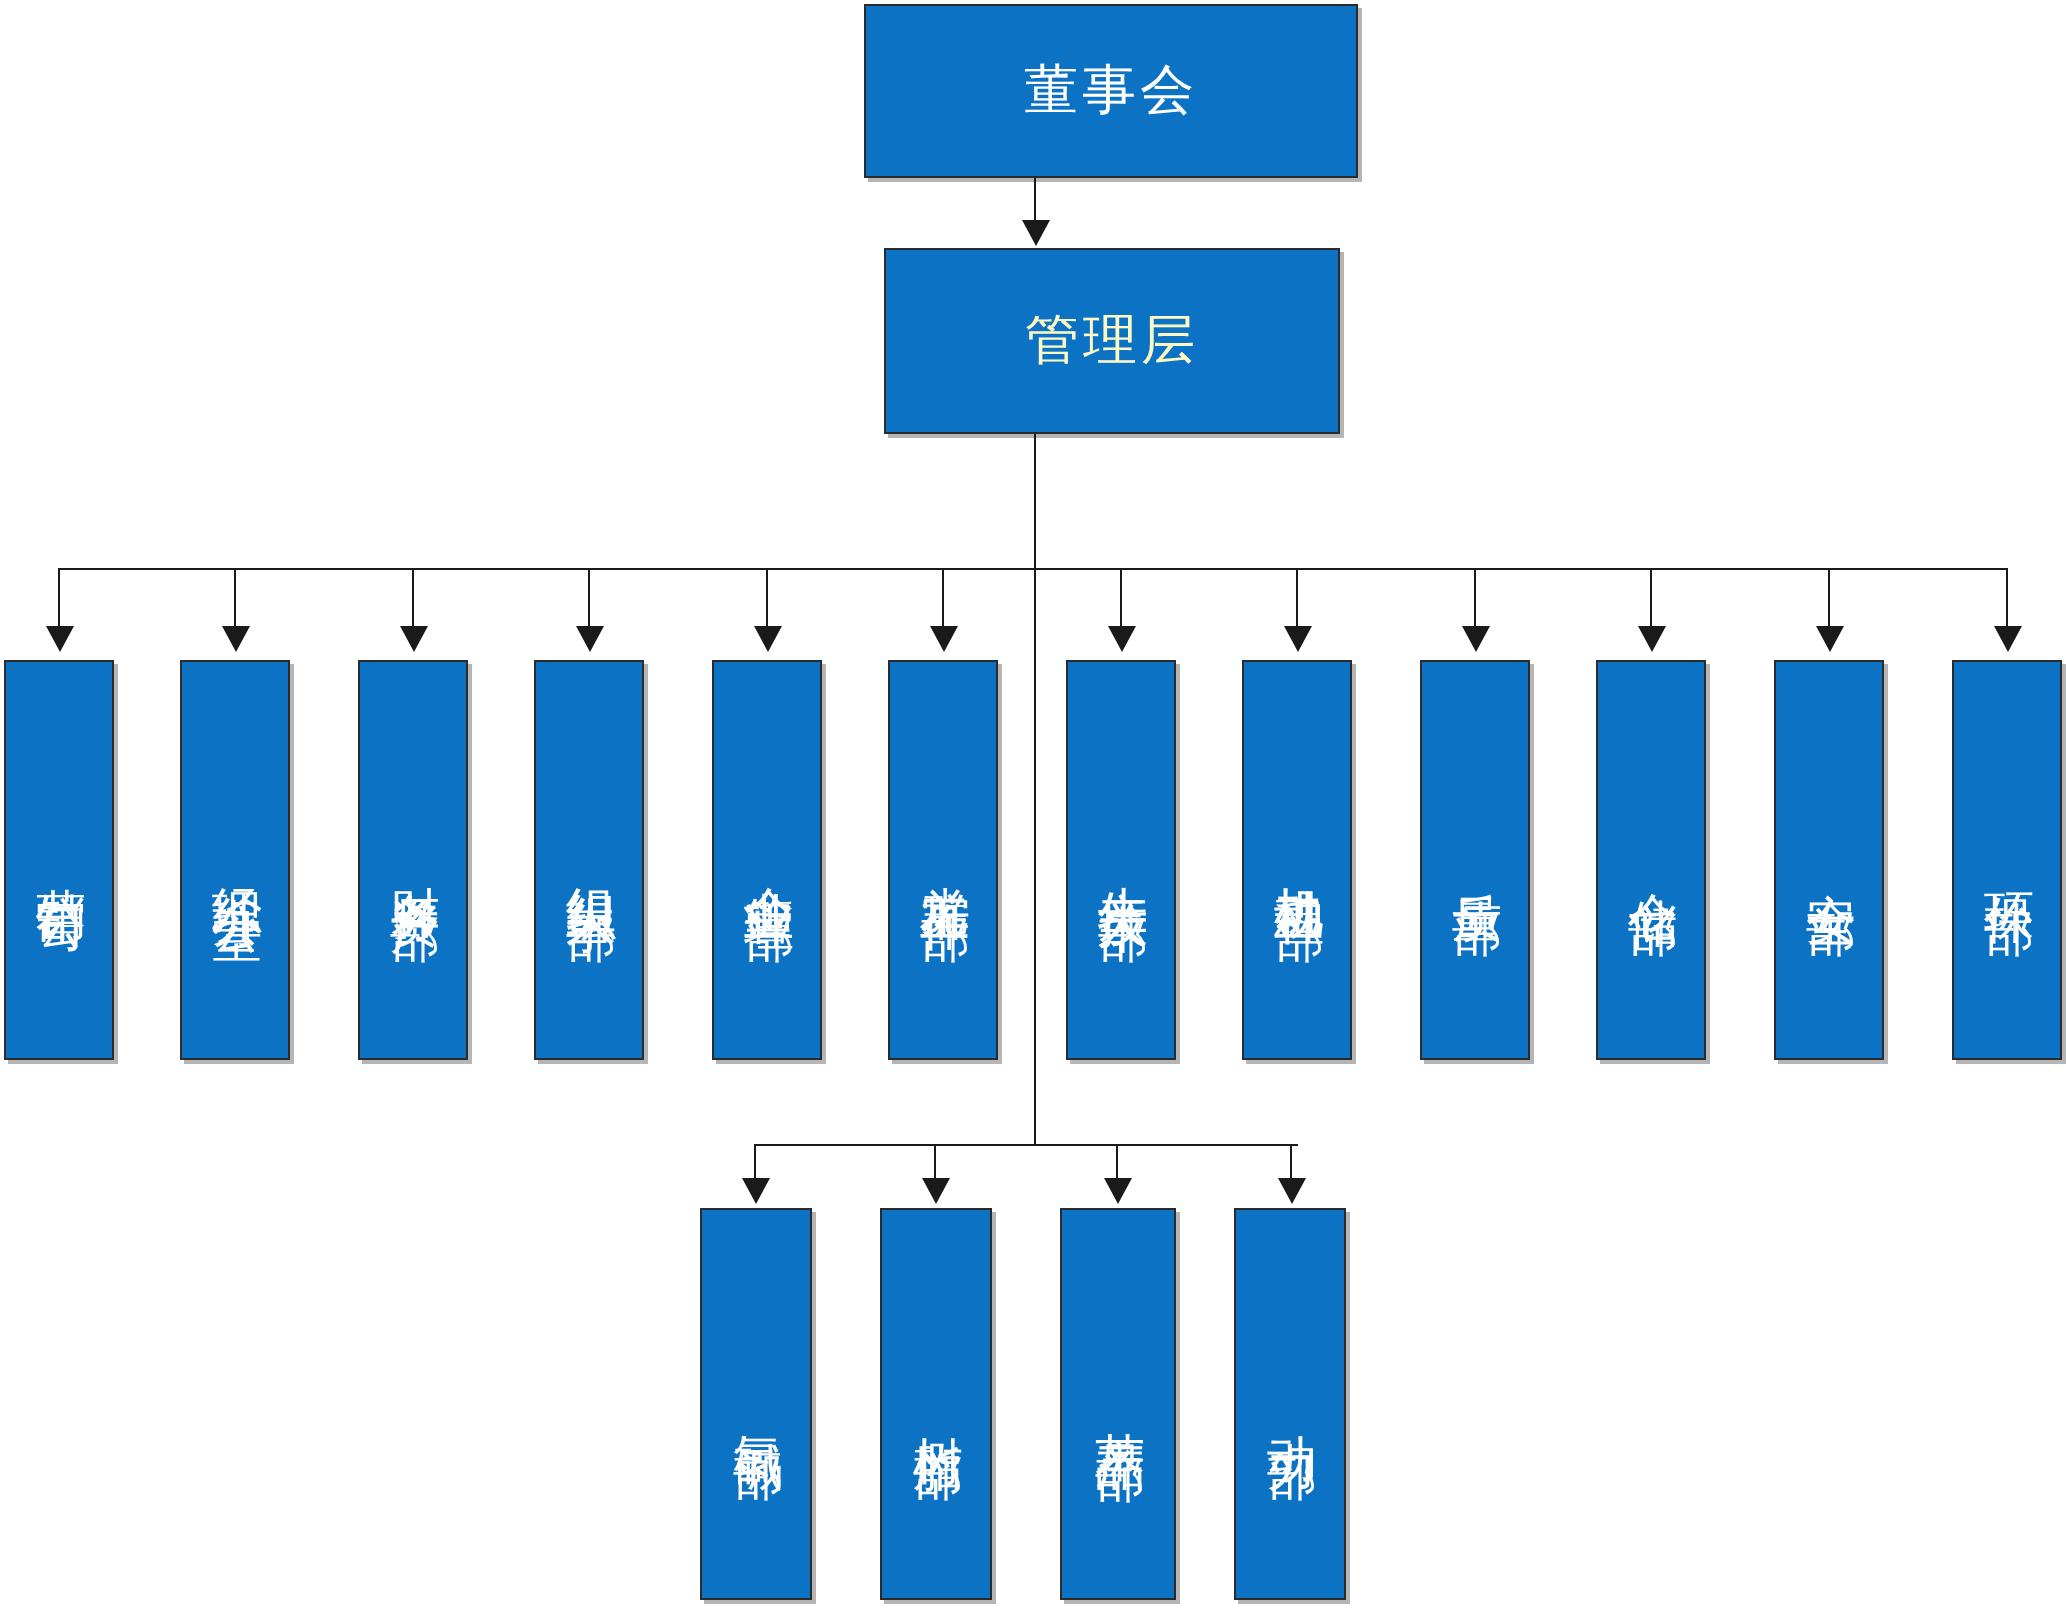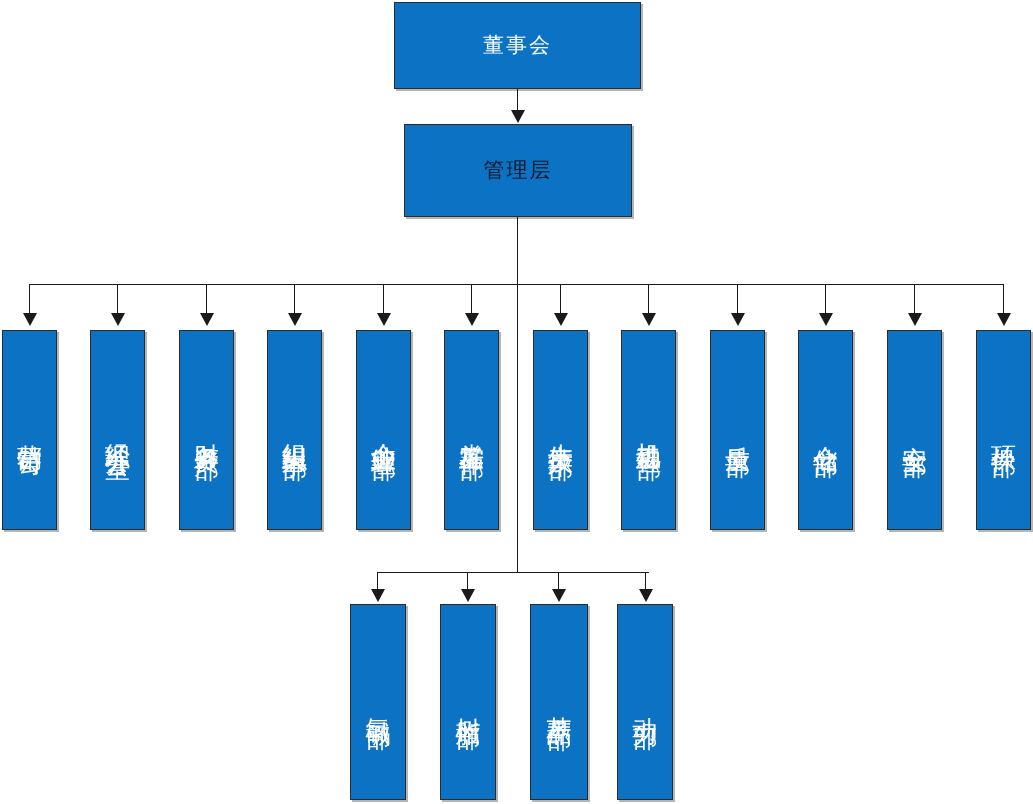--- a/index.html
+++ b/index.html
@@ -27,22 +27,23 @@
     box-shadow: 2px 2px 0 rgba(120,120,120,0.55);
     color: #ffffff;
     display: flex;
     align-items: center;
     justify-content: center;
     text-align: center;
     line-height: 1.08;
   }
   .node.horizontal {
     writing-mode: horizontal-tb;
-    font-size: 21px;
+    font-size: 27px;
     letter-spacing: 2px;
+    margin-left: 38px;
   }
   .node.vertical {
     writing-mode: vertical-rl;
     text-orientation: upright;
     font-size: 25px;
     letter-spacing: 3px;
     align-items: center;
     justify-content: center;
   }
   .node .label {
@@ -69,21 +70,21 @@
 
 <div id="chart-root" style="background: rgb(255, 255, 255);">
 
   <div class="node horizontal" id="node-board" style="left: 394px; top: 2px; width: 247px; height: 87px; background: rgb(11, 114, 196); border-color: rgb(43, 43, 43); color: rgb(255, 255, 255);">
     <span class="label">董事会</span>
   </div>
 
   <div class="conn v" style="left: 517px; top: 89px; width: 1px; height: 25px; background: rgb(26, 26, 26);"></div>
   <div class="arrow" style="left: 511px; top: 110px; border-top-color: rgb(26, 26, 26);"></div>
 
-  <div class="node horizontal" id="node-management" style="left: 404px; top: 124px; width: 228px; height: 93px; background: rgb(11, 114, 196); border-color: rgb(43, 43, 43); color: #0f172a; text-align: right;">
+  <div class="node horizontal" id="node-management" style="left: 404px; top: 124px; width: 228px; height: 93px; background: rgb(11, 114, 196); border-color: rgb(43, 43, 43); color: #fef9c3; text-align: right;">
     <span class="label">管理层</span>
   </div>
 
   <div class="conn v" style="left: 517px; top: 217px; width: 1px; height: 355px; background: rgb(26, 26, 26);"></div>
 
   <div class="conn h" style="left: 29px; top: 284px; width: 975px; height: 1px; background: rgb(26, 26, 26);"></div>
 
   <div class="conn v" style="left: 29px; top: 284px; height: 31px; background: rgb(26, 26, 26);"></div>
   <div class="arrow" style="left: 23px; top: 313px; border-top-color: rgb(26, 26, 26);"></div>
   <div class="conn v" style="left: 117px; top: 284px; height: 31px; background: rgb(26, 26, 26);"></div>

